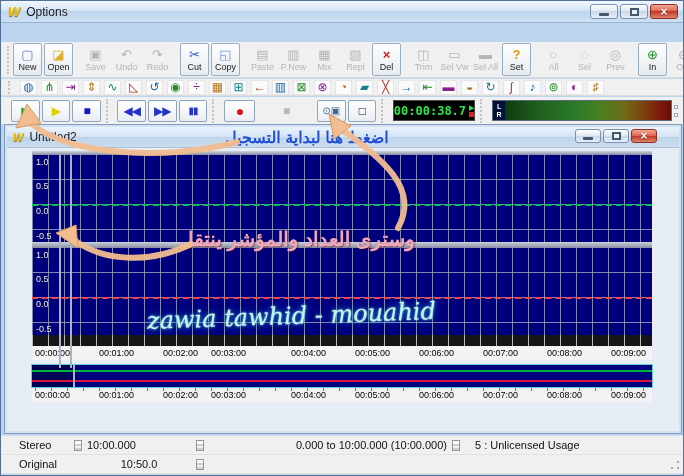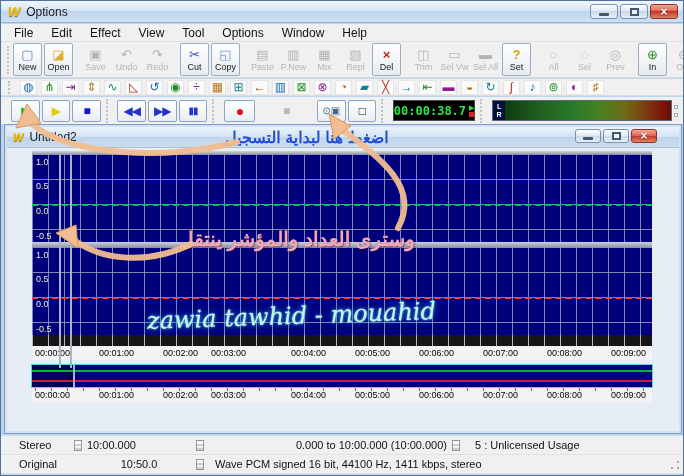--- a/index.html
+++ b/index.html
@@ -123,30 +123,20 @@
         <span class="dash"></span>
       </div>
     <div class="wb">
         <span class="restore-glyph"></span>
       </div>
     <div class="wb close">
         <span class="x-glyph">×</span>
       </div>
   </div>
 
-  <div class="menubar">
-    <span class="menu-item">File</span>
-    <span class="menu-item">Edit</span>
-    <span class="menu-item">Effect</span>
-    <span class="menu-item">View</span>
-    <span class="menu-item">Tool</span>
-    <span class="menu-item">Options</span>
-    <span class="menu-item">Window</span>
-    <span class="menu-item">Help</span>
-  </div>
 
   <div class="tb1">
     <span class="grip"></span>
     <div class="b on">
         <span class="i ic-new">▢</span>
         <span class="l">New</span>
       </div>
     <div class="b on">
         <span class="i ic-open">◪</span>
         <span class="l">Open</span>
@@ -409,21 +399,20 @@
       <span class="sp"></span>
       <span class="sf f-sel">0.000 to 10:00.000 (10:00.000)</span>
       <span class="sp"></span>
       <span class="sf f-lic">5 : Unlicensed Usage</span>
     </div>
     <div class="srow">
       <span class="sf f-q">Original</span>
       <span class="spacer16"></span>
       <span class="sf f-pos">10:50.0</span>
       <span class="sp"></span>
-      <span class="sf f-fmt">Wave PCM signed 16 bit, 44100 Hz, 1411 kbps, stereo</span>
     </div>
     <span class="gripbr"></span>
   </div>
 
   <div class="hint1">اضغط هنا لبداية التسجيل</div>
   <div class="hint2">وسترى العداد والمؤشر ينتقل</div>
   <div class="wm">zawia tawhid - mouahid</div>
 
   <svg class="arrows" width="684" height="476" viewBox="0 0 684 476">
     <g fill="none" stroke="#f2bd90" stroke-width="6" stroke-linecap="round" opacity="0.95">

